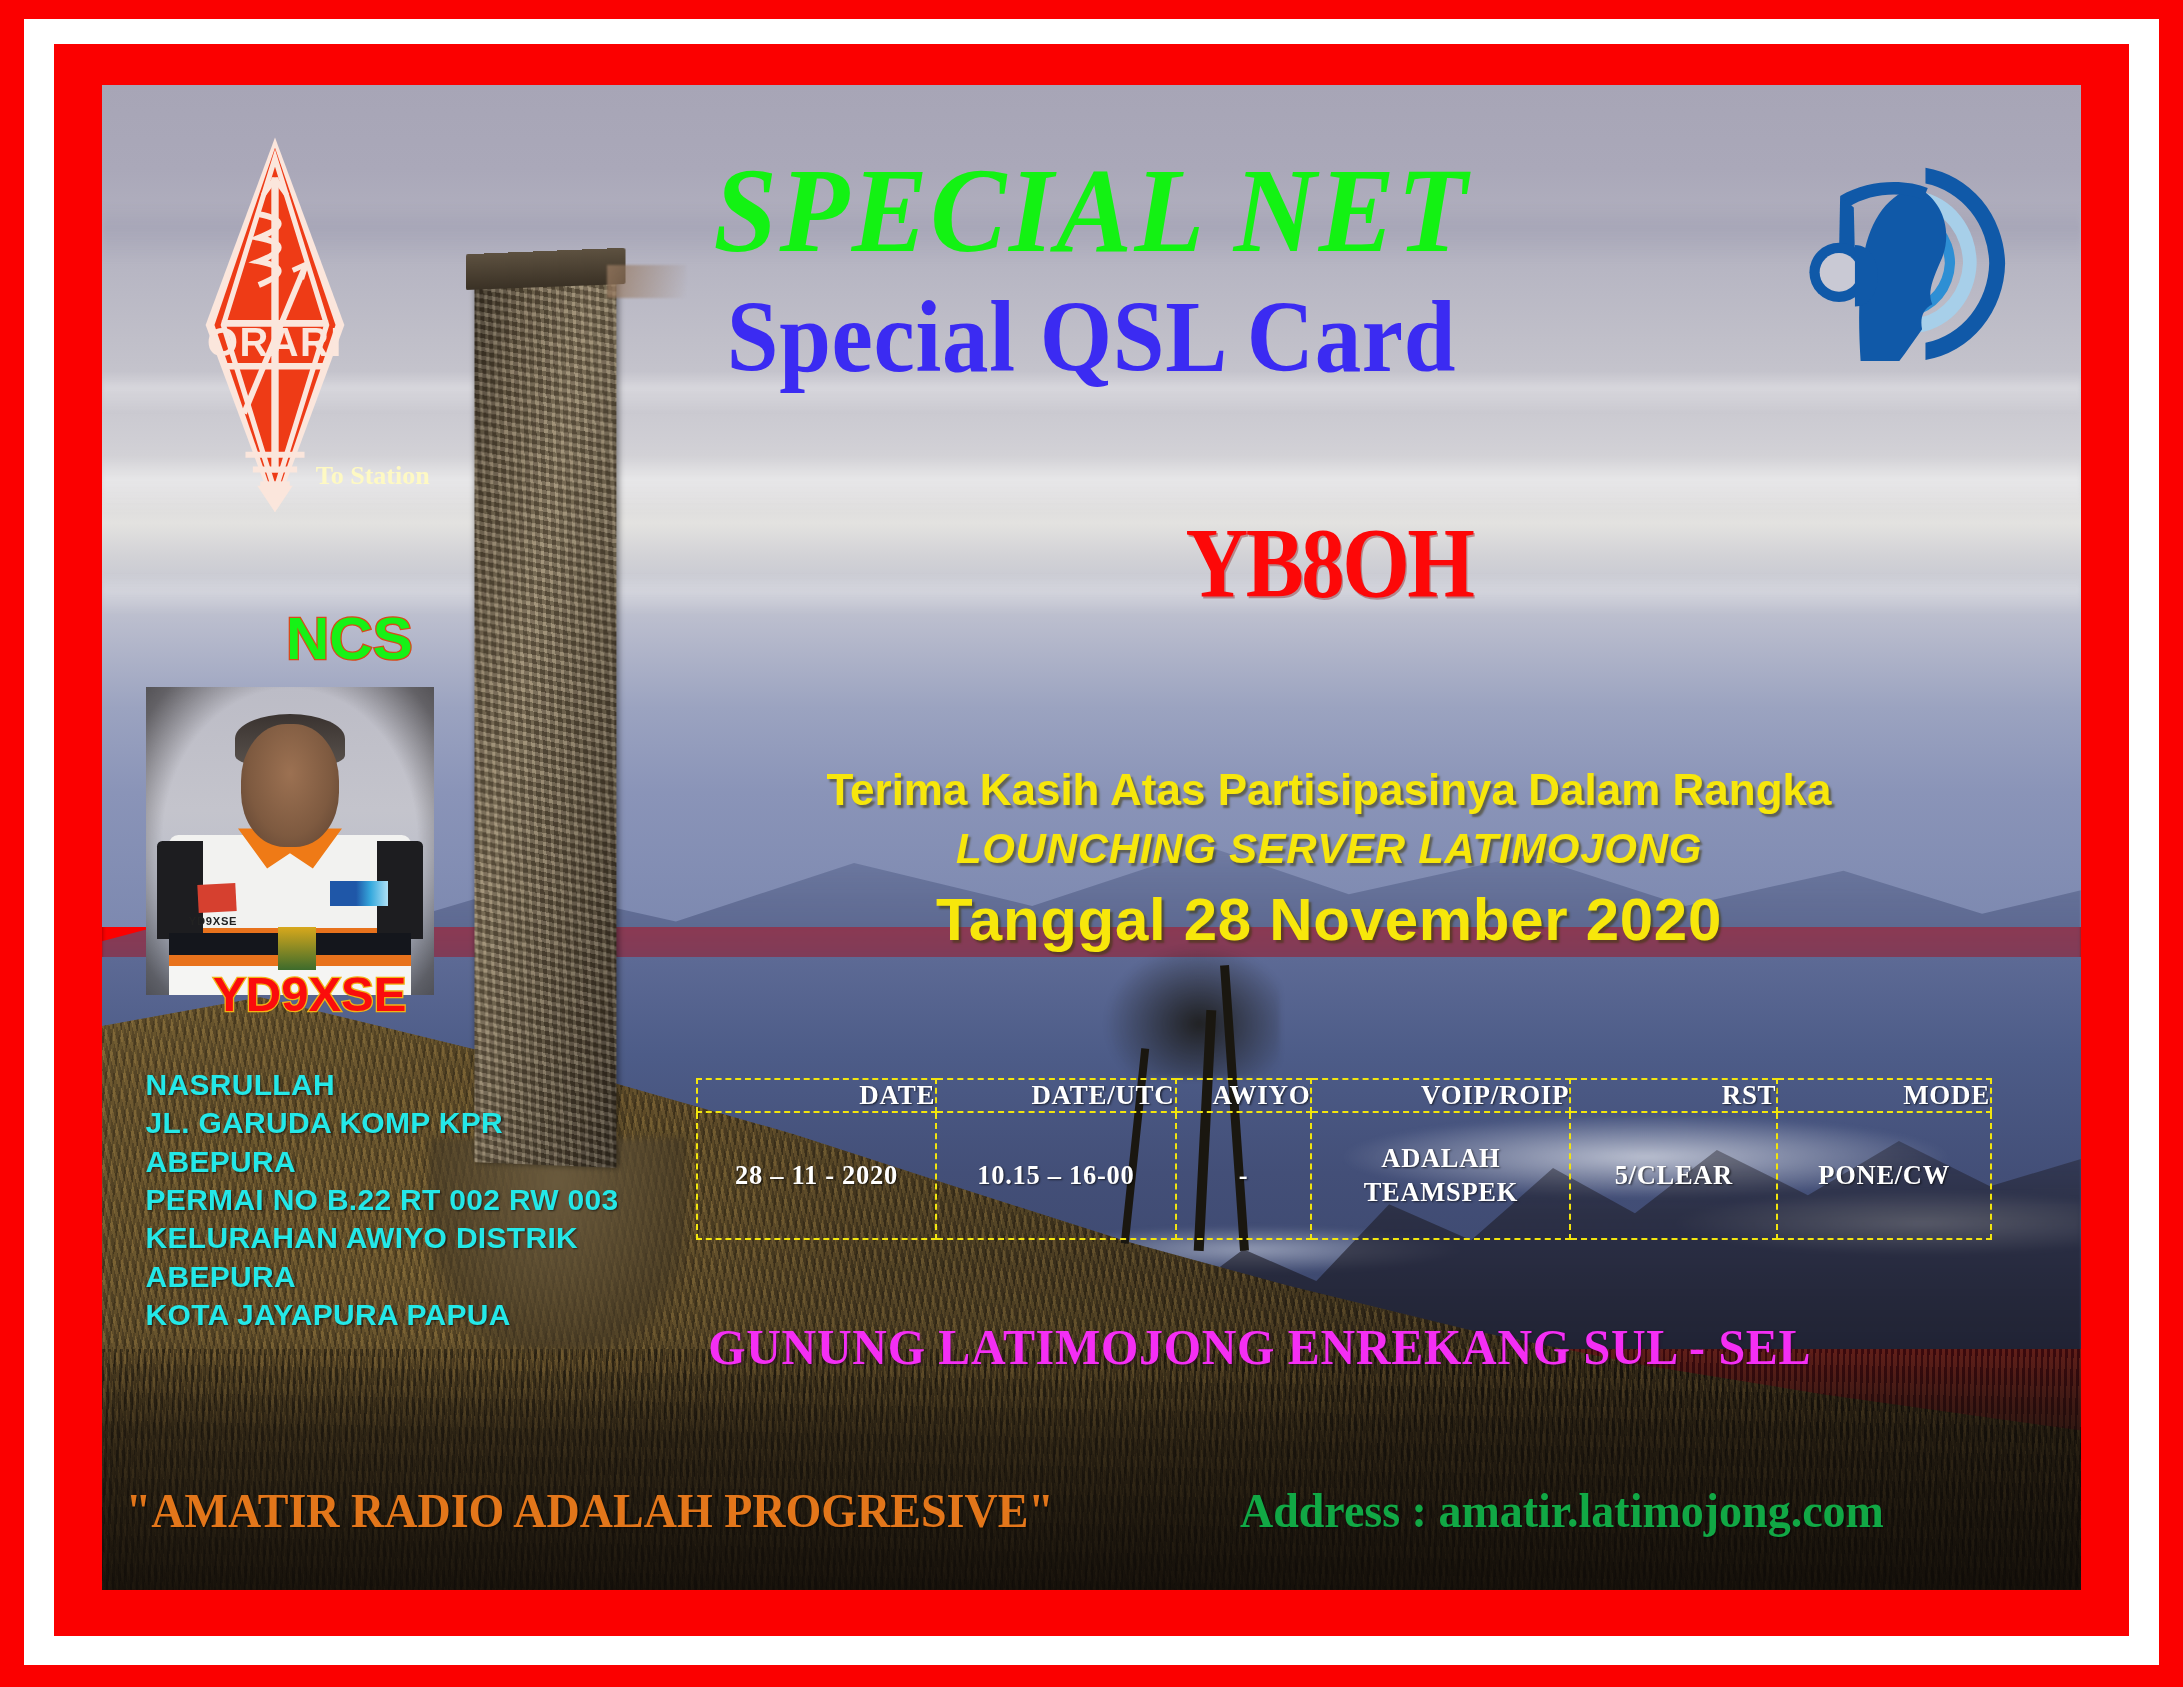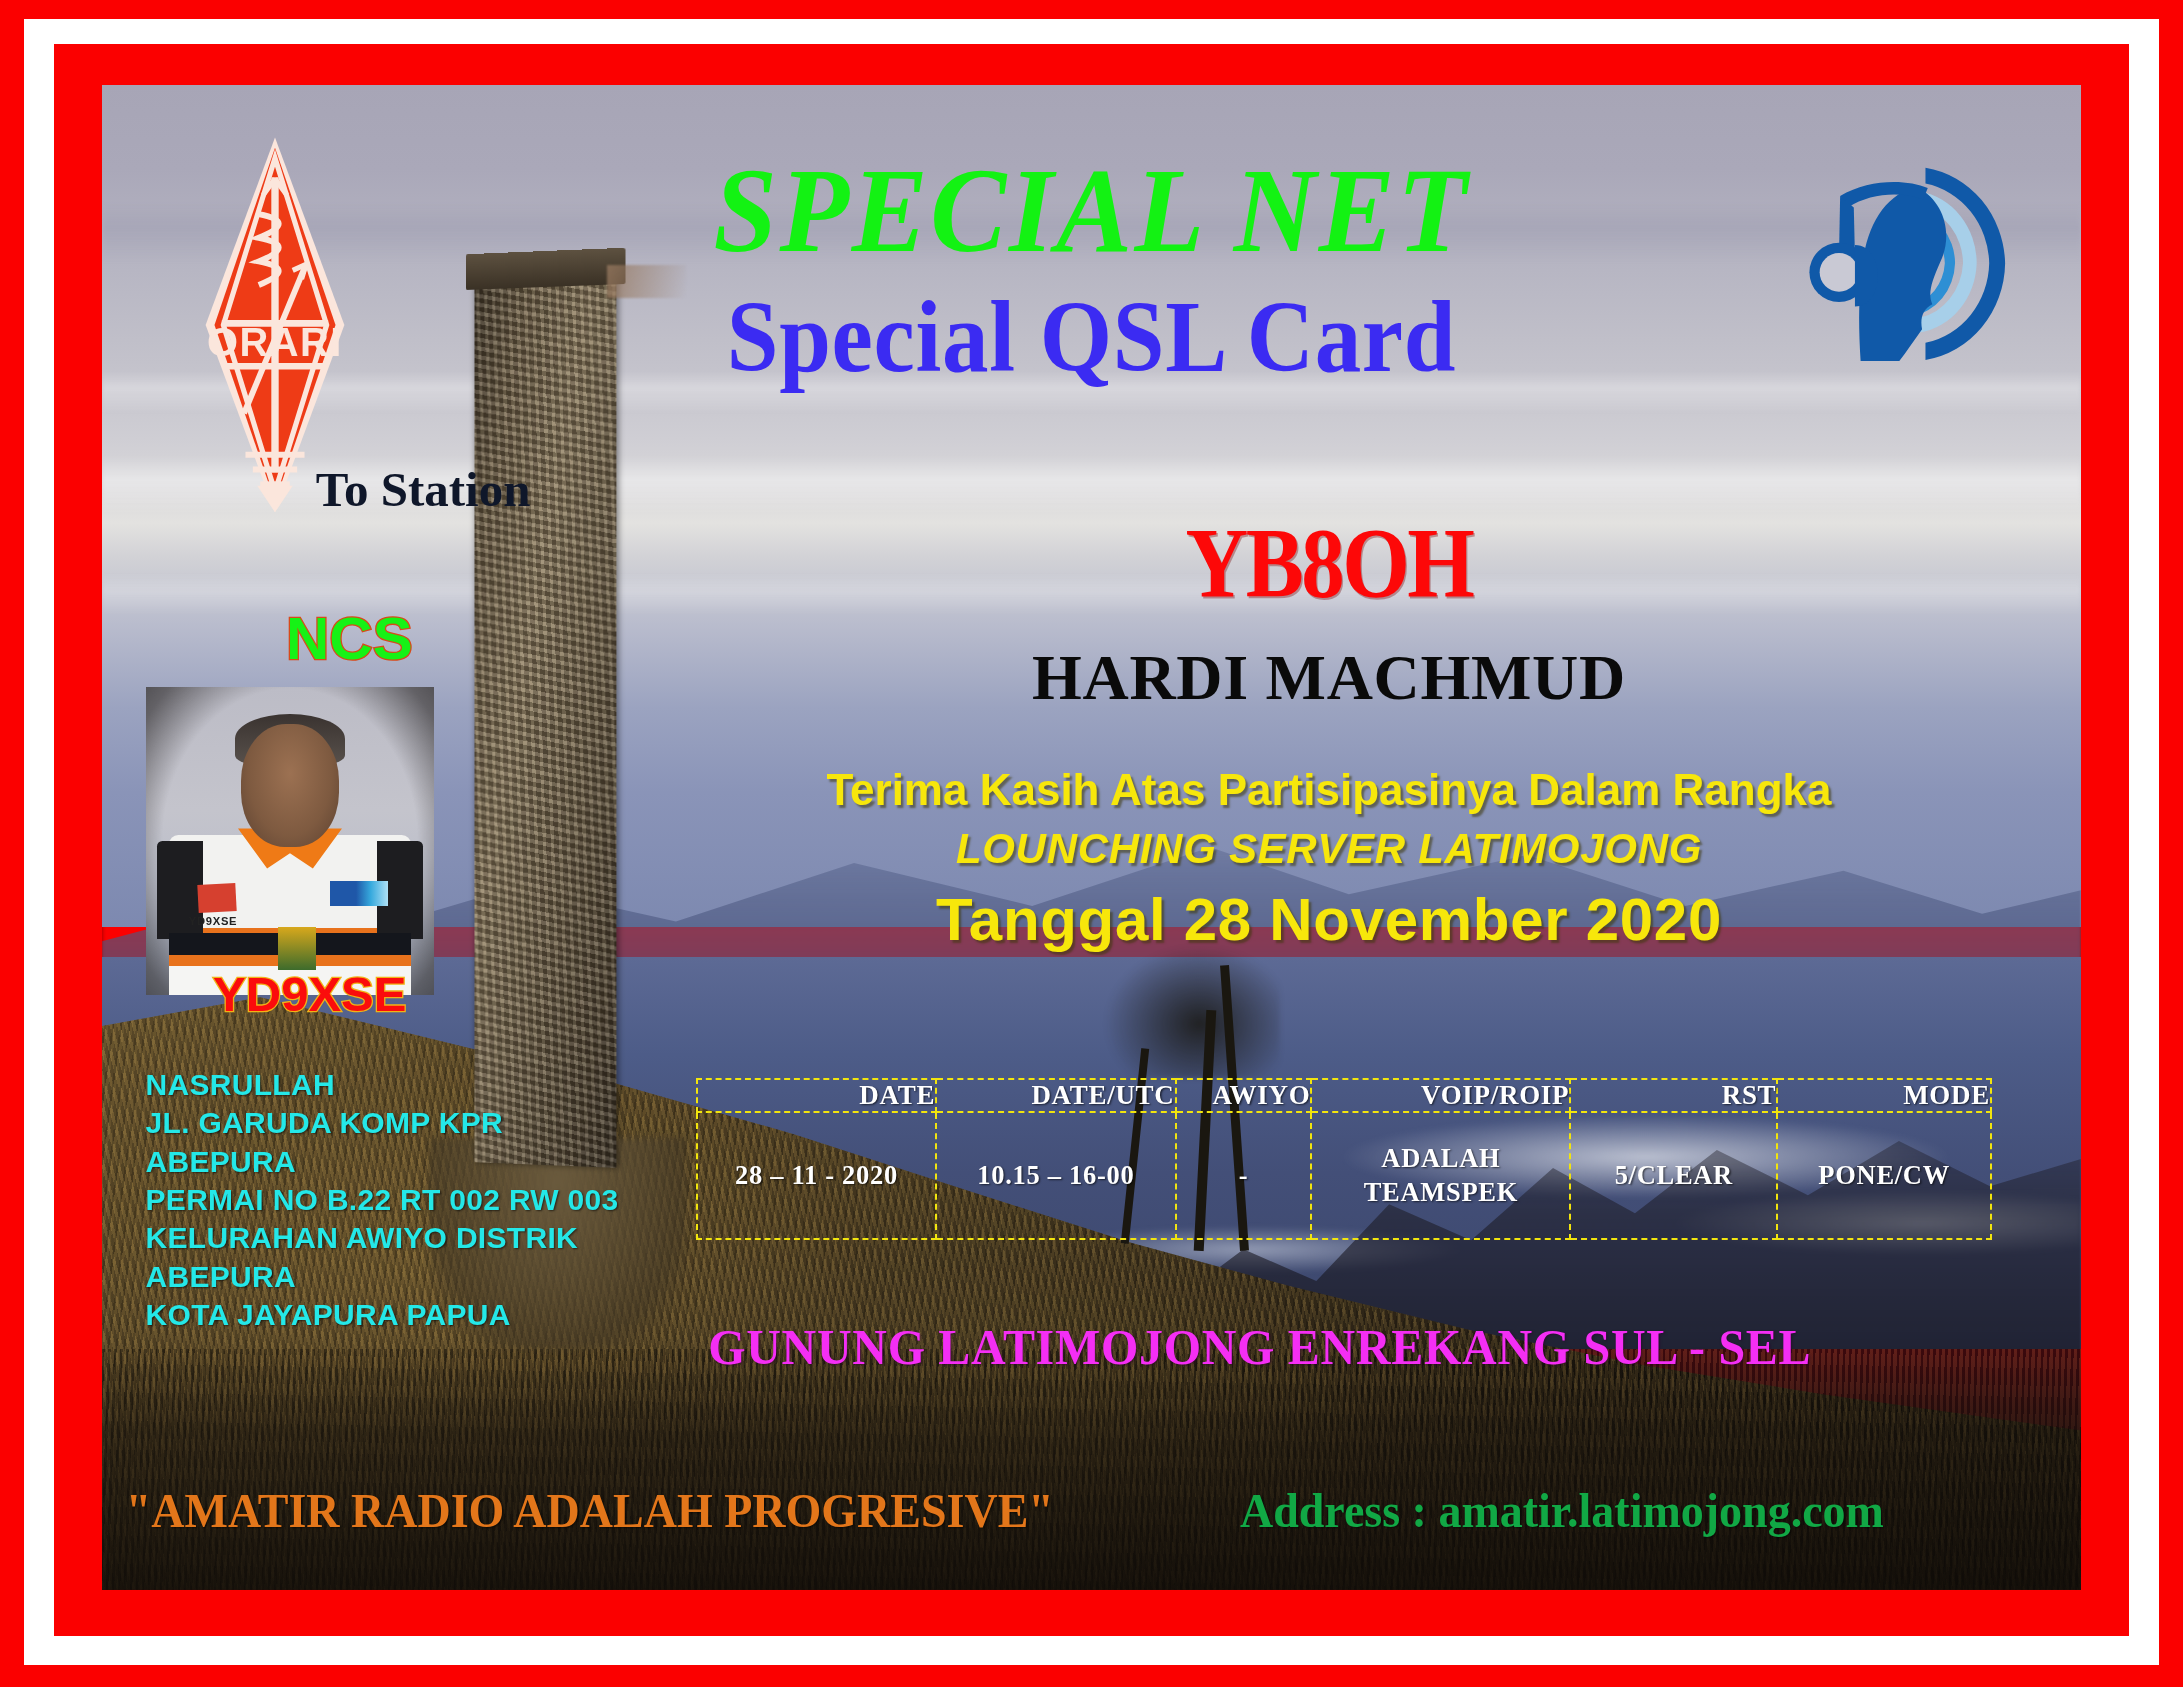--- a/index.html
+++ b/index.html
@@ -157,21 +157,21 @@
   }
   #qsl-title{
     position:absolute; left:0; top:13.2%; width:100%; text-align:center;
     font-family:"Liberation Serif", serif;
     font-size:93px; font-weight:bold; color:#3b2bf2;
     letter-spacing:0.7px; transform: scaleY(1.1);
   }
   #to-station{
     position:absolute; left:10.8%; top:25.0%;
     font-family:"Liberation Serif", serif;
-    font-size:49px; font-weight:bold; color:#0f172a;
+    font-size:26px; font-weight:bold; color:#fef9c3;
   }
   #callsign{
     position:absolute; left:31%; top:28.4%; width:62%; text-align:center;
     font-family:"Liberation Serif", serif;
     font-size:87px; font-weight:bold; color:#fd0808;
     letter-spacing:-2.6px; transform: scaleY(1.14);
     text-shadow: 1.3px 1.3px 0 rgba(120,0,0,.35);
   }
   #op-name{
     position:absolute; left:31%; top:37.0%; width:62%; text-align:center;
@@ -377,21 +377,20 @@
         </div>
 
         <div id="special-net">SPECIAL NET</div>
 
         <div id="qsl-title">Special QSL Card</div>
 
         <div id="to-station">To Station</div>
 
         <div id="callsign">YB8OH</div>
 
-        <div id="op-name">HARDI MACHMUD</div>
 
         <div id="event-block">
           <div id="event-line1">Terima Kasih Atas Partisipasinya Dalam Rangka</div>
           <div id="event-line2">LOUNCHING SERVER LATIMOJONG</div>
           <div id="event-line3">Tanggal  28  November  2020</div>
         </div>
 
         <div id="ncs-label">NCS</div>
 
         <div id="op-photo">

